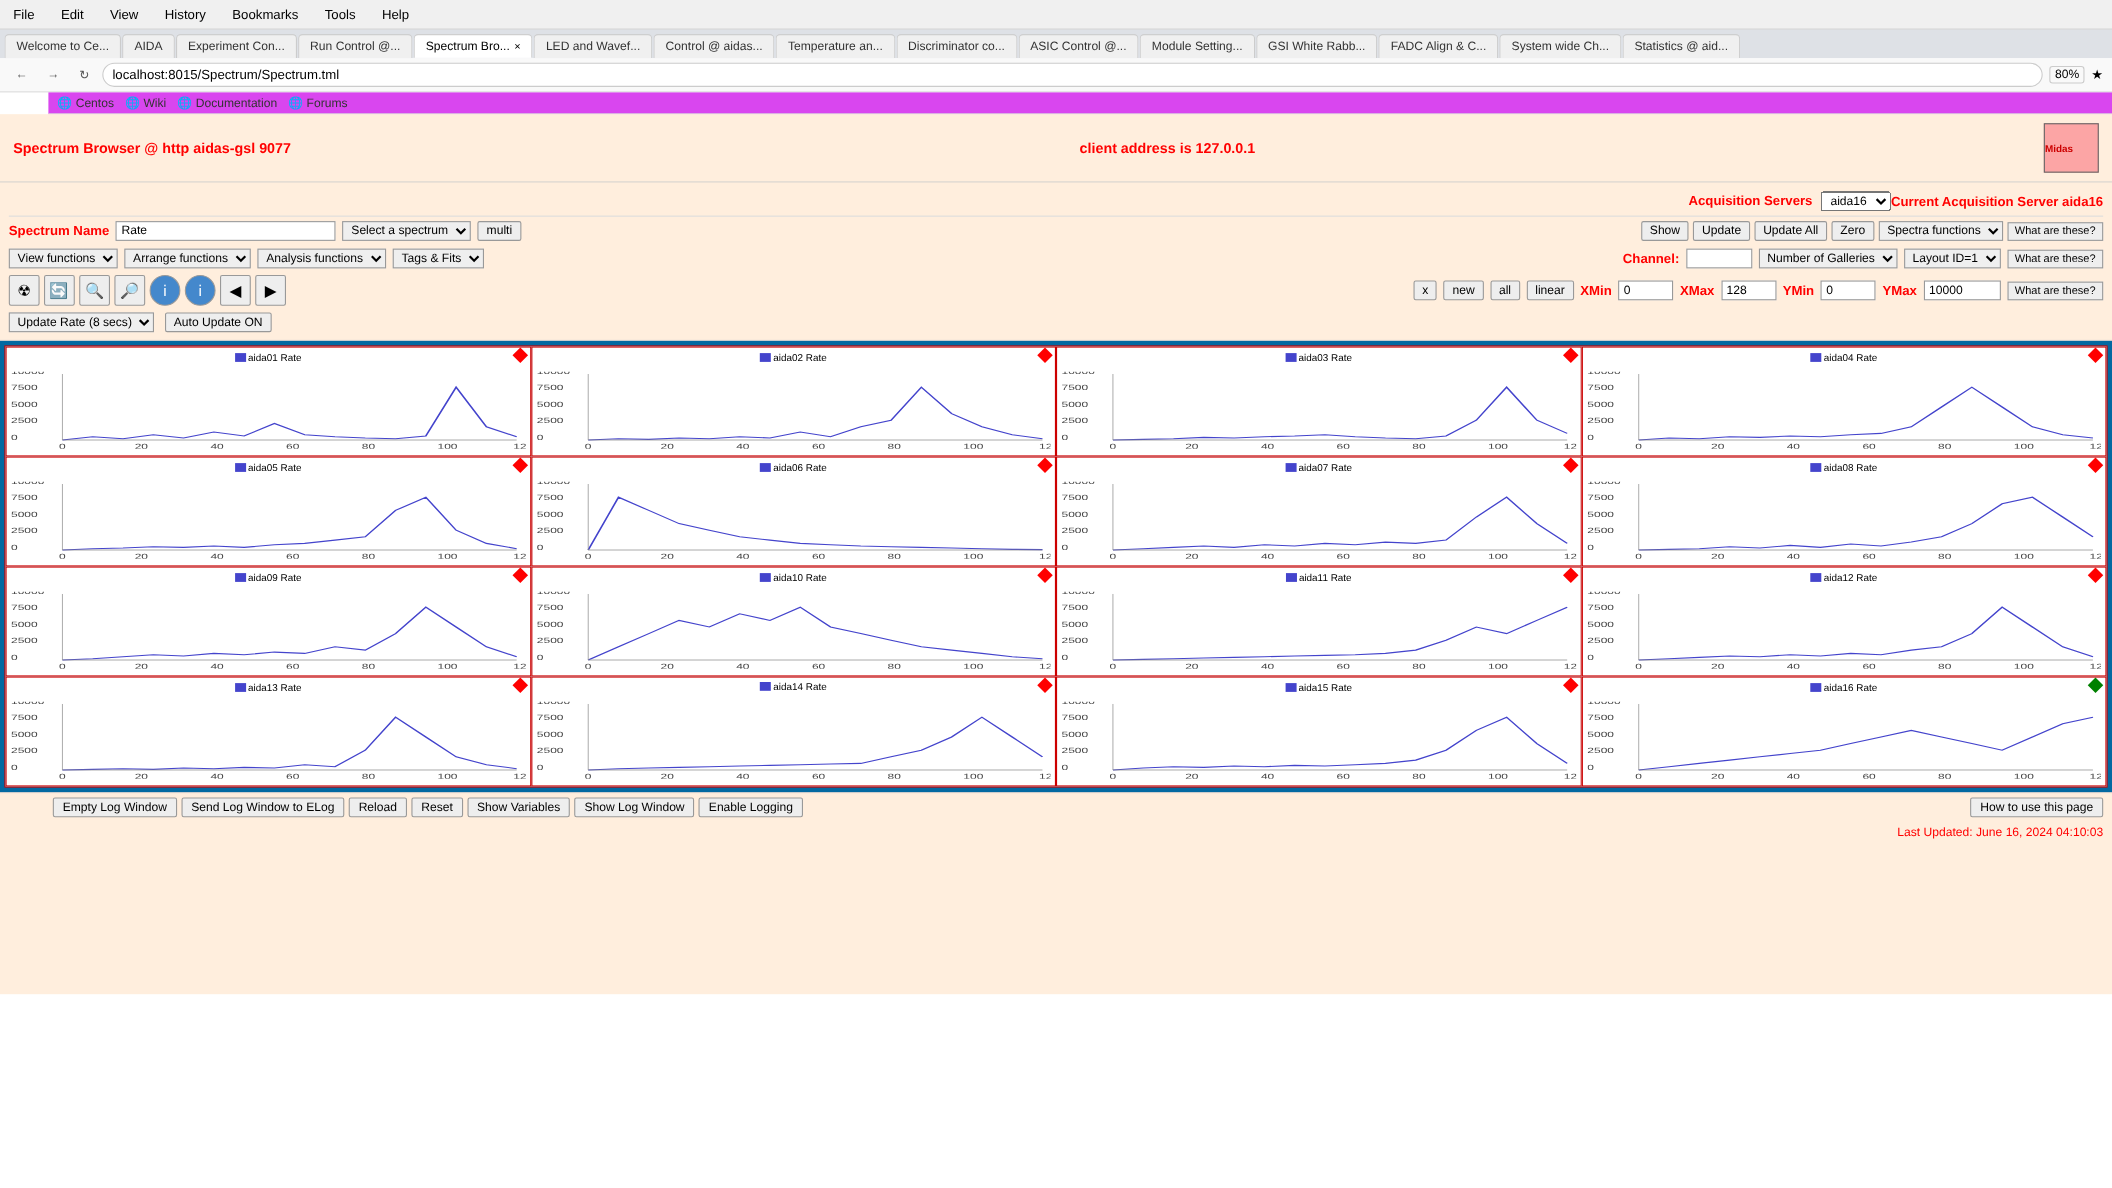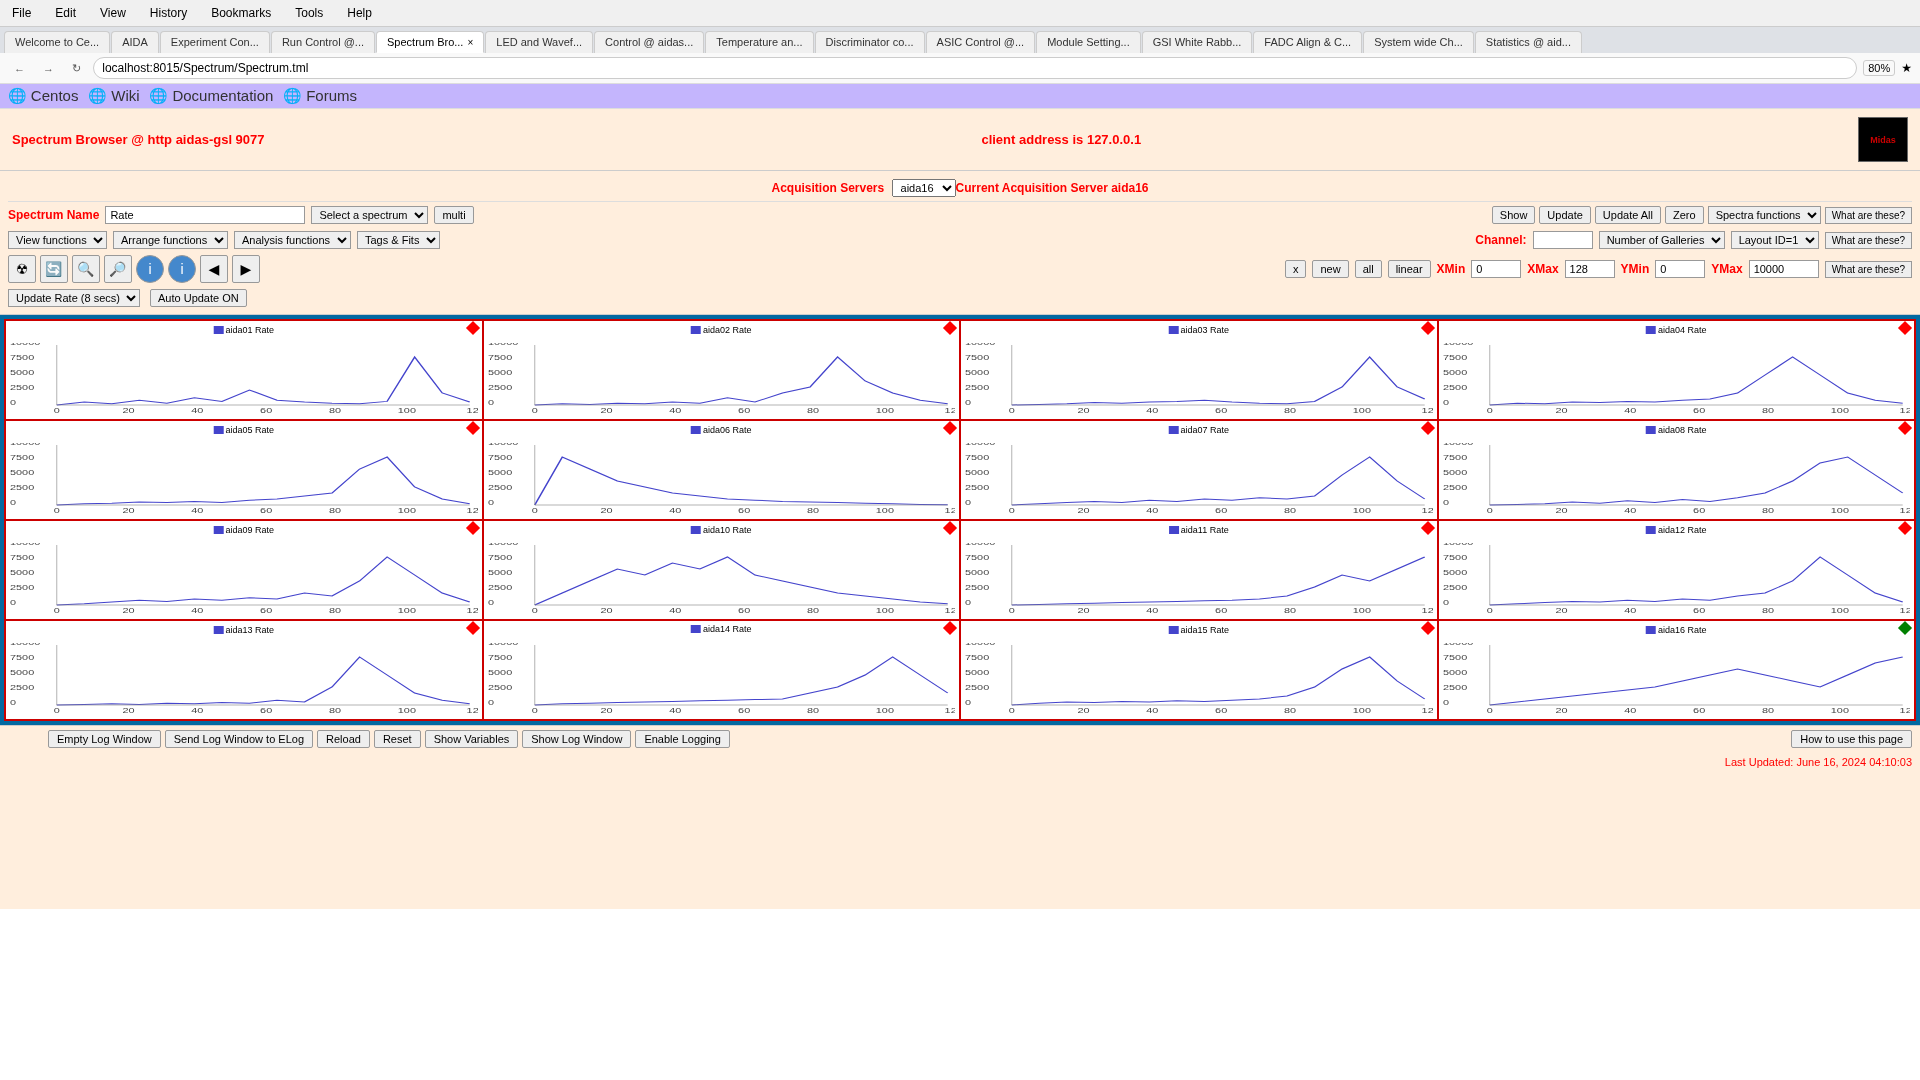--- a/index.html
+++ b/index.html
@@ -7,32 +7,32 @@
     .menu-bar { display: flex; gap: 16px; padding: 4px 8px; background: #f0f0f0; color: #000; font-size: 12px; border-bottom: 1px solid #ccc; }
     .menu-bar span { cursor: pointer; padding: 2px 4px; }
     .tab-bar { display: flex; background: #dee1e6; padding: 4px 4px 0; gap: 1px; font-size: 11px; overflow: hidden; }
     .tab { background: #f0f0f0; padding: 4px 10px; border-radius: 4px 4px 0 0; cursor: pointer; white-space: nowrap; max-width: 130px; overflow: hidden; text-overflow: ellipsis; border: 1px solid #ccc; border-bottom: none; color: #333; }
     .tab.active { background: #fff; border-bottom: 1px solid #fff; color: #000; }
     .tab .tab-close { margin-left: 4px; font-size: 10px; cursor: pointer; }
     .address-bar { display: flex; align-items: center; padding: 4px 8px; background: #f9f9f9; border-bottom: 1px solid #ddd; gap: 6px; }
     .addr-input { flex: 1; padding: 3px 8px; border: 1px solid #ccc; border-radius: 12px; font-size: 12px; background: #fff; }
     .addr-btn { padding: 2px 6px; font-size: 11px; cursor: pointer; color: #555; background: none; border: none; }
     .zoom-badge { border: 1px solid #ccc; border-radius: 3px; padding: 1px 4px; font-size: 11px; }
-    .bookmarks-bar { display: flex; gap: 10px; padding: 3px 8px; background: #c4b5fd; border-bottom: 1px solid #ddd; font-size: 15px; color: #333; }
+    .bookmarks-bar { display: flex; gap: 10px; padding: 3px 8px; background: #d946ef; border-bottom: 1px solid #ddd; font-size: 11px; color: #333; margin-left: 44px; }
     .bookmarks-bar span { cursor: pointer; }
 
     
     .page { background: #ffeedd; min-height: 800px; padding: 0; }
     .page-header { padding: 8px 12px; background: #ffeedd; border-bottom: 1px solid #ccc; }
     .page-title { color: red; font-size: 13px; font-weight: bold; display: flex; justify-content: space-between; align-items: center; }
-    .midas-logo { width: 50px; height: 45px; background: #000000; border: 1px solid #666; display: flex; align-items: center; justify-content: center; font-size: 9px; color: #c00; font-weight: bold; text-align: center; }
+    .midas-logo { width: 50px; height: 45px; background: #fca5a5; border: 1px solid #666; display: flex; align-items: center; font-size: 9px; color: #c00; font-weight: bold; text-align: center; }
 
     
     .controls { background: #ffeedd; padding: 4px 8px; border-bottom: 1px solid #ccc; }
-    .acq-row { display: flex; align-items: center; justify-content: center; padding: 4px 0; border-bottom: 1px solid #ddd; }
+    .acq-row { display: flex; align-items: center; justify-content: flex-end; padding: 4px 0; border-bottom: 1px solid #ddd; }
     .acq-label { color: red; font-size: 12px; font-weight: bold; }
     .acq-server { color: red; font-size: 12px; font-weight: bold; }
     .acq-select { font-size: 11px; padding: 1px 4px; margin-left: 4px; }
     .ctrl-label { color: red; font-size: 12px; font-weight: bold; white-space: nowrap; }
     .ctrl-input { padding: 2px 4px; font-size: 11px; border: 1px solid #999; }
     .ctrl-input-wide { width: 200px; }
     .ctrl-select { font-size: 11px; padding: 1px 3px; border: 1px solid #999; }
     .ctrl-btn { padding: 2px 7px; font-size: 11px; border: 1px solid #999; background: #eee; cursor: pointer; border-radius: 2px; }
     .what-btn { padding: 2px 6px; font-size: 10px; border: 1px solid #999; background: #eee; cursor: pointer; float: right; }
     .icon-btn { width: 28px; height: 28px; display: flex; align-items: center; justify-content: center; border: 1px solid #999; background: #eee; cursor: pointer; border-radius: 2px; font-size: 14px; }

